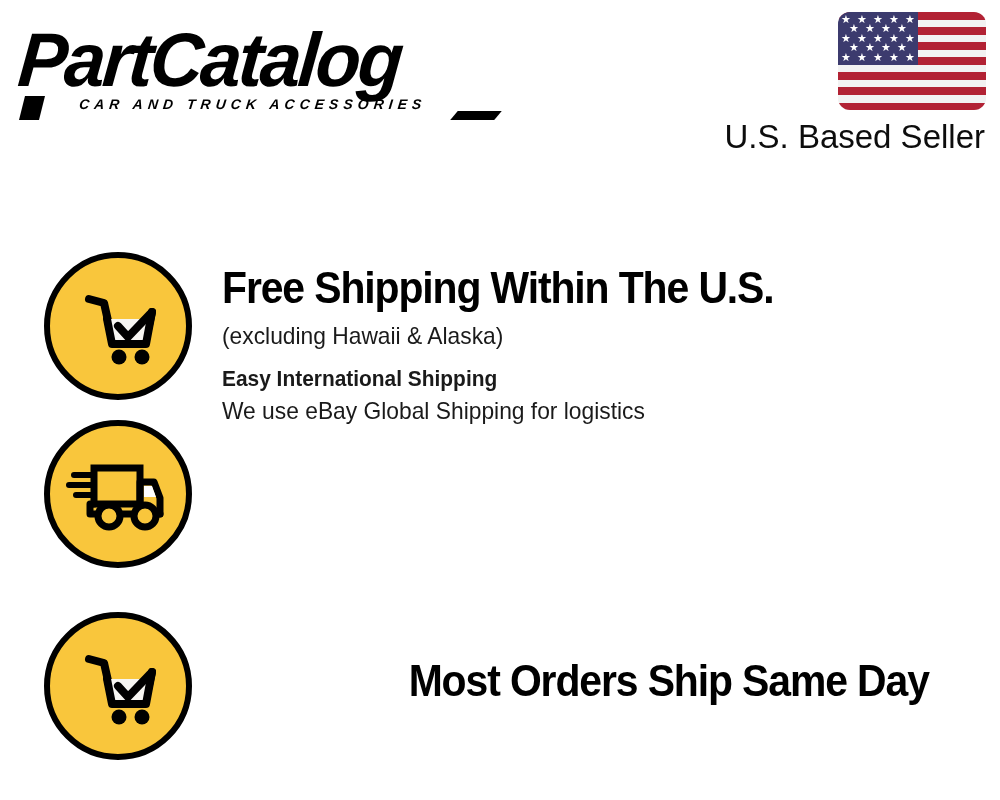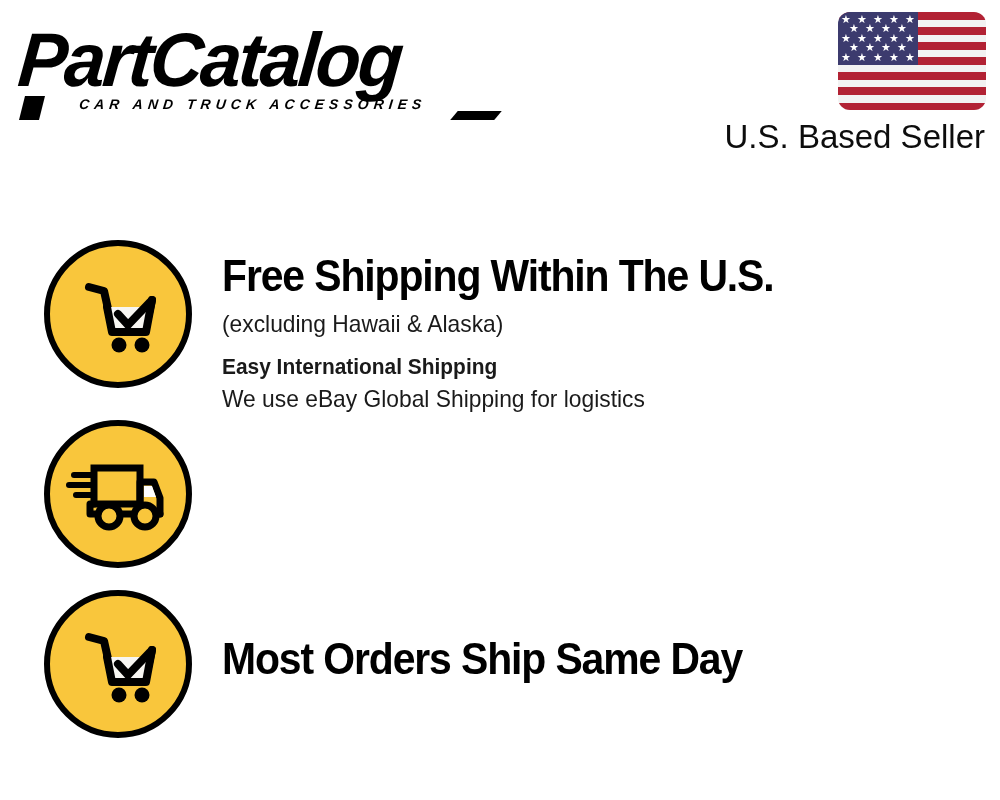--- a/index.html
+++ b/index.html
@@ -136,23 +136,23 @@
     position: absolute;
     left: 0;
     top: 175px;
     width: 1000px;
   }
   .feature-row {
     position: absolute;
     left: 0;
     width: 1000px;
   }
-  .feature-row.row-0 { top: 65px; height: 160px; }
+  .feature-row.row-0 { top: 77px; height: 160px; }
   .feature-row.row-1 { top: 245px; height: 150px; }
-  .feature-row.row-2 { top: 415px; height: 152px; }
+  .feature-row.row-2 { top: 437px; height: 152px; text-align: right; }
 
   .icon-badge {
     position: absolute;
     left: 44px;
     top: 0;
     width: 136px;
     height: 136px;
     border-radius: 50%;
     border: 6px solid #000000;
     box-sizing: content-box;

